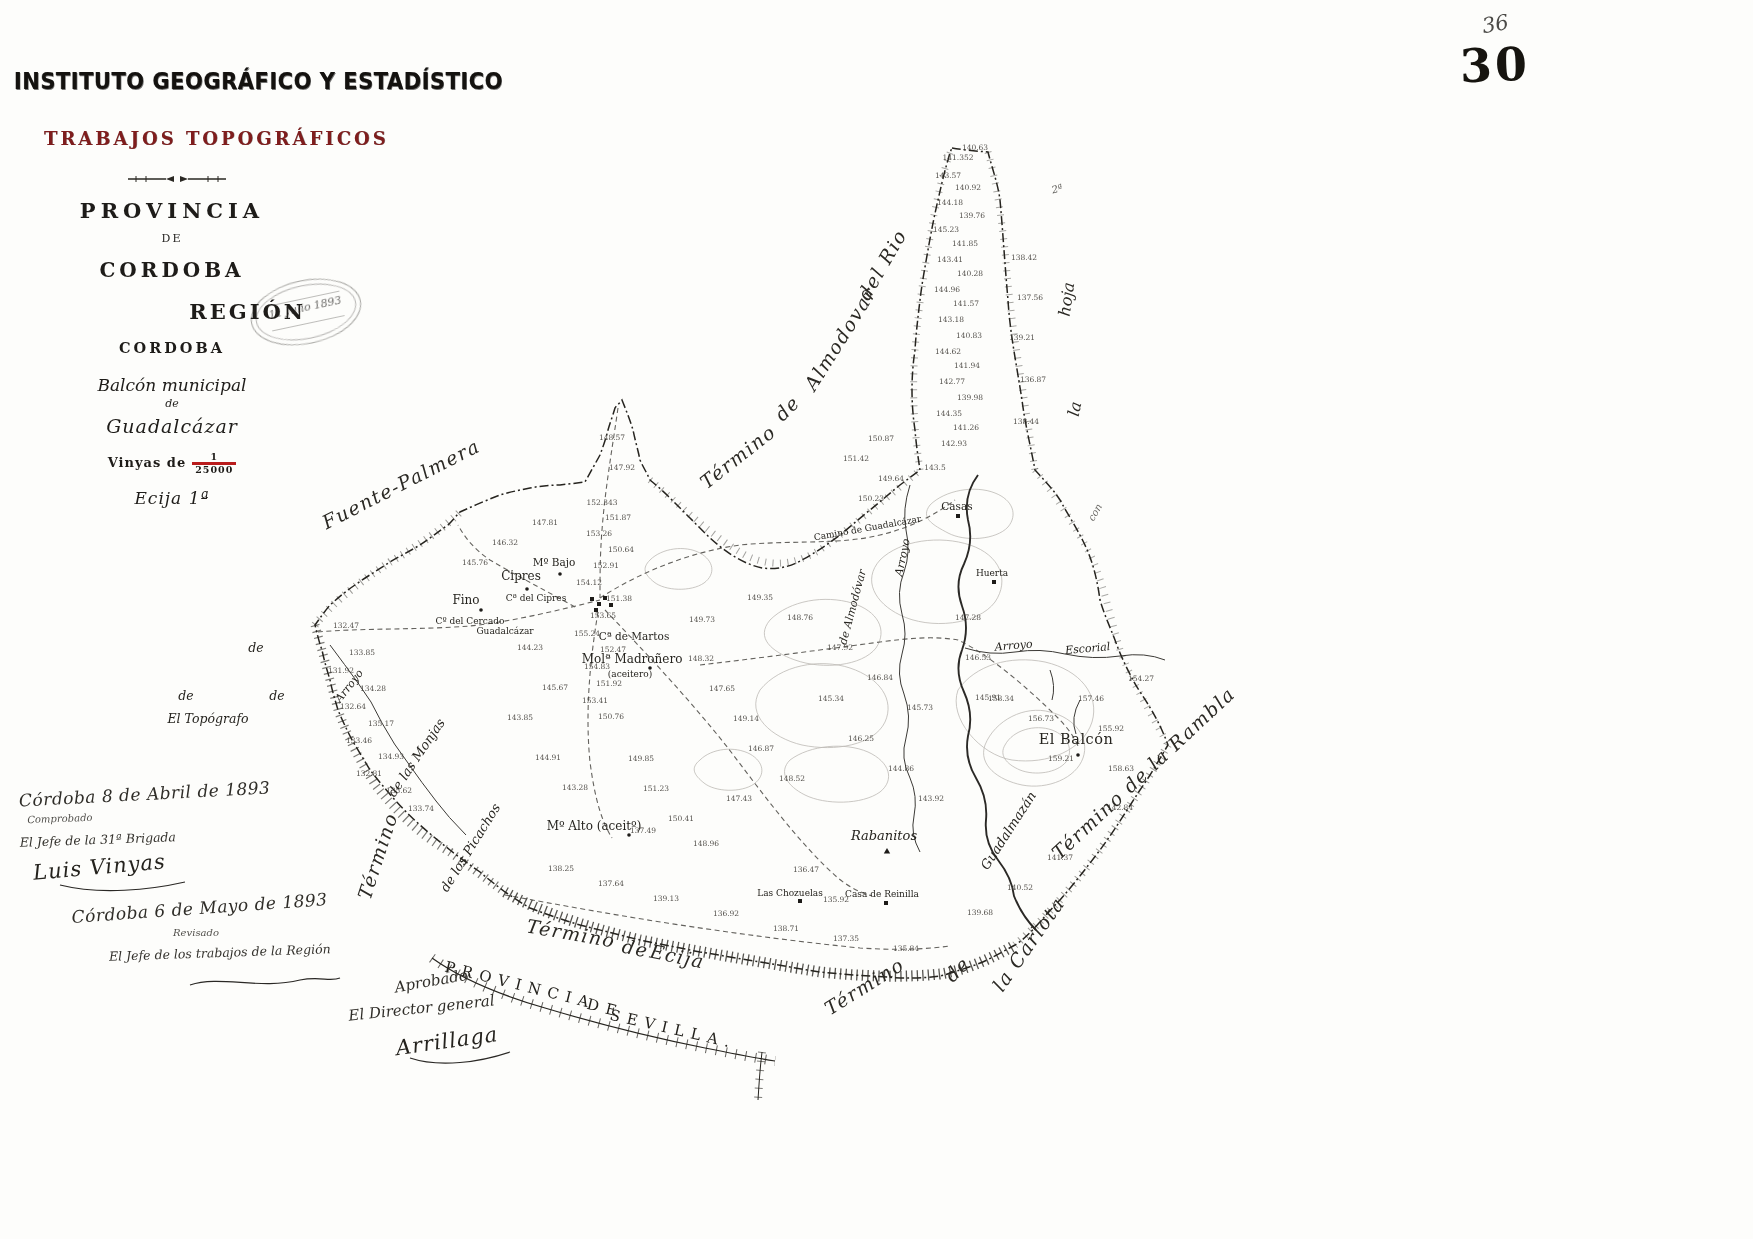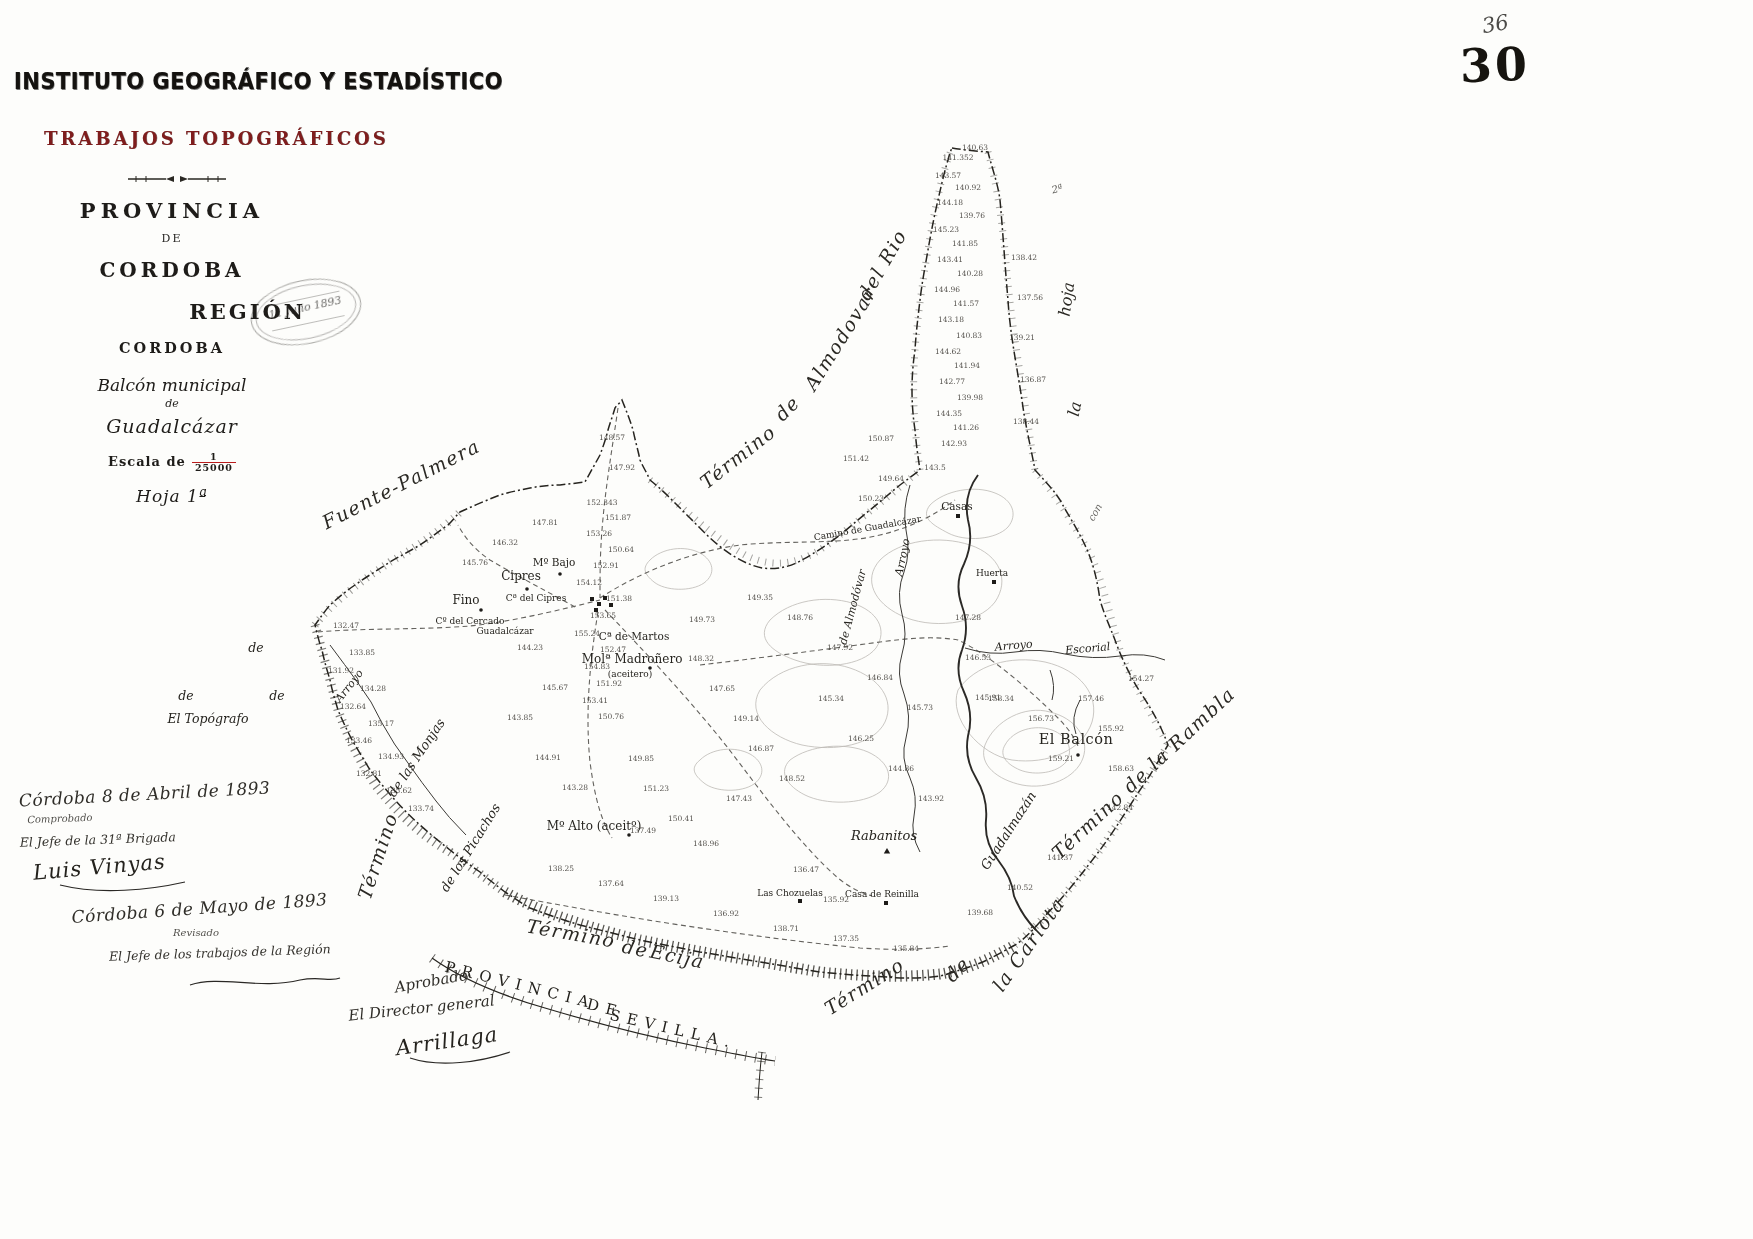--- a/index.html
+++ b/index.html
@@ -18,21 +18,21 @@
   .t-de1{font-size:11px;margin-top:9px;letter-spacing:2px;}
   .t-cordoba{font-weight:bold;font-size:20px;letter-spacing:4px;margin-top:13px;}
   .t-region{font-weight:bold;font-size:21px;letter-spacing:3px;margin-top:17px;text-align:right;}
   .t-cordoba2{font-weight:bold;font-size:14.5px;letter-spacing:3px;margin-top:15px;}
   .t-term{font-style:italic;font-size:17px;margin-top:19px;}
   .t-de2{font-style:italic;font-size:11px;margin-top:2px;}
   .t-guad{font-style:italic;font-size:19px;margin-top:5px;letter-spacing:1px;}
   .t-escala{font-weight:bold;font-size:13px;margin-top:15px;letter-spacing:1px;}
   .frac{display:inline-block;vertical-align:middle;text-align:center;font-size:9.5px;
         line-height:1.05;margin-left:6px;font-weight:bold;}
-  .frac .den{border-top:1px solid #b91c1c;padding:0 3px;display:block;}
+  .frac .den{border-top:3px solid #b91c1c;padding:0 3px;display:block;}
   .frac .num{display:block;}
   .t-hoja{font-style:italic;font-size:17px;margin-top:13px;letter-spacing:1px;}
   
   .stamp{position:absolute;left:250px;top:280px;width:110px;height:62px;
          border:1.6px solid rgba(55,52,48,.55);border-radius:50%;
          transform:rotate(-12deg);opacity:.8;filter:blur(.3px);}
   .stamp:before{content:"";position:absolute;left:4px;top:4px;right:4px;bottom:4px;
          border:.8px solid rgba(55,52,48,.45);border-radius:50%;}
   .stamp-inner{position:absolute;left:0;right:0;top:20px;text-align:center;
          font-style:italic;font-size:11px;color:rgba(40,38,35,.85);}
@@ -82,23 +82,23 @@
   <div class="tblock">
     <div class="t-prov">PROVINCIA</div>
     <div class="t-de1">DE</div>
     <div class="t-cordoba">CORDOBA</div>
     <div class="t-region">REGIÓN</div>
     <div class="t-cordoba2">CORDOBA</div>
     <div class="t-term">Balcón municipal</div>
     <div class="t-de2">de</div>
     <div class="t-guad">Guadalcázar</div>
     <div class="t-escala">
-      <span>Escala de</span><span class="frac"><span class="num">1</span><span class="den">25000</span></span>
+      <span>Vinyas de</span><span class="frac"><span class="num">1</span><span class="den">25000</span></span>
     </div>
-    <div class="t-hoja">Hoja 1ª</div>
+    <div class="t-hoja">Ecija 1ª</div>
   </div>
 
   <div class="stamp">
     <div class="stamp-rule r1"></div>
     <div class="stamp-inner">11 Julio 1893</div>
     <div class="stamp-rule r2"></div>
   </div>
 
   <div class="num-hand">36</div>
   <div class="num-print">30</div>

